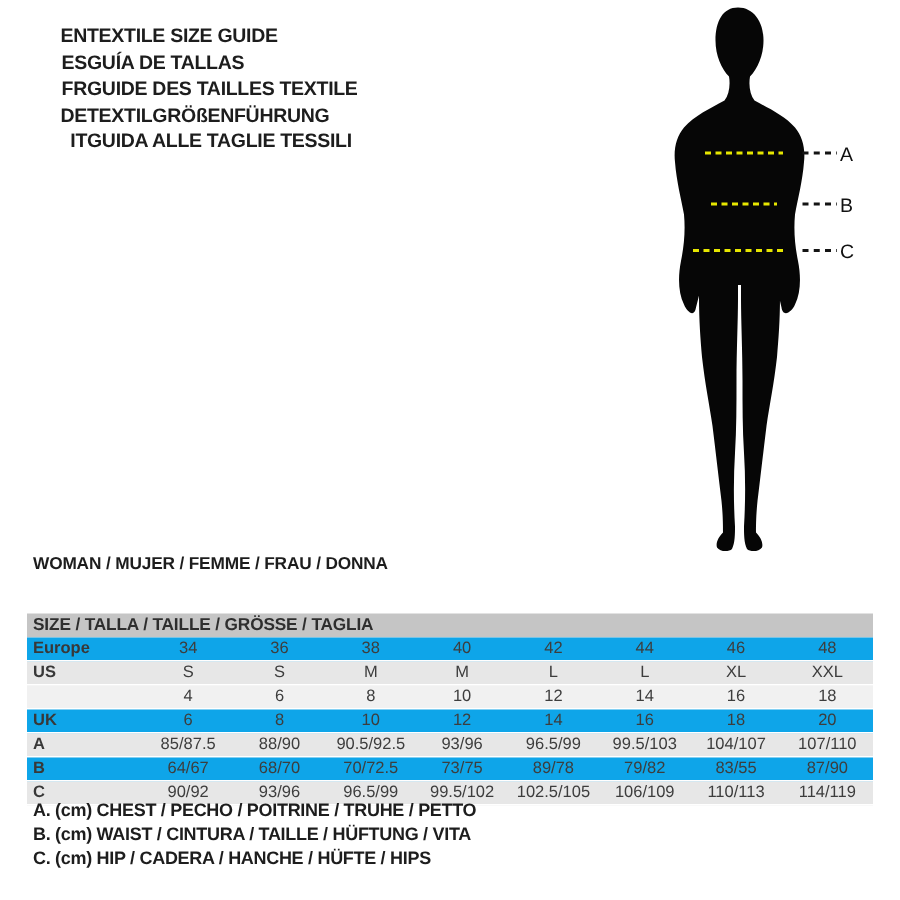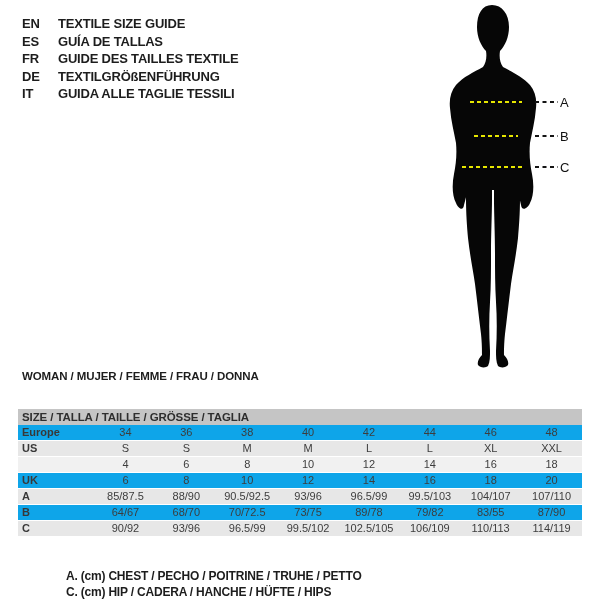--- a/index.html
+++ b/index.html
@@ -2,21 +2,21 @@
 <html><head>
 <meta charset="utf-8">
 <style>
   html,body{margin:0;padding:0;background:#fff;}
   #canvas{
     position:relative;width:600px;height:600px;background:#ffffff;overflow:hidden;
     font-family:"Liberation Sans","DejaVu Sans",sans-serif;color:#1d1d1d;
   }
   
   #lang-list{position:absolute;left:22px;top:15px;}
-  .lang-row{display:flex;height:17.5px;align-items:center;}
+  .lang-row{display:flex;height:17.5px;align-items:center;text-align:right;}
   .lang-code{width:36px;font-size:13px;font-weight:700;letter-spacing:-0.2px;}
   .lang-text{font-size:13px;font-weight:700;letter-spacing:-0.2px;white-space:nowrap;}
   
   #figure-wrap{position:absolute;left:418px;top:4px;width:150px;height:368px;}
   .measure-label{position:absolute;left:560px;width:20px;font-size:13px;font-weight:400;color:#111;}
   
   #woman-title{position:absolute;left:22px;top:370px;font-size:11.5px;font-weight:700;letter-spacing:-0.1px;}
   
   #size-table{position:absolute;left:18px;top:393px;width:564px;margin-top:16px;}
   #table-header{
@@ -24,21 +24,21 @@
     font-size:11.5px;font-weight:700;padding-left:4px;letter-spacing:-0.1px;
   }
   .t-row{display:grid;grid-template-columns:77px repeat(8,1fr);height:15px;line-height:15px;
          border-bottom:0.5px solid #fff;font-size:11px;color:#3d3d3d;}
   .t-row.white{background:#0ea5e9;}
   .t-row.gray{background:#e7e7e7;}
   .t-row.lightgray{background:#f1f1f1;}
   .t-label{padding-left:4px;text-align:left;font-weight:700;color:#383838;}
   .t-cell{text-align:center;font-weight:400;}
   
-  #legend{position:absolute;left:22px;top:568px;margin-left:44px;}
+  #legend{position:absolute;left:22px;top:532px;}
   .legend-line{font-size:12px;font-weight:700;height:16px;line-height:16px;letter-spacing:-0.2px;white-space:nowrap;}
 </style>
 </head>
 <body>
 
 <div id="canvas">
 
   <div id="lang-list">
       <div class="lang-row">
         <span class="lang-code">EN</span>
@@ -201,16 +201,17 @@
           <div class="t-cell">102.5/105</div>
           <div class="t-cell">106/109</div>
           <div class="t-cell">110/113</div>
           <div class="t-cell">114/119</div>
         </div>
       </div>
   </div>
 
   <div id="legend">
       <div class="legend-line">A. (cm) CHEST / PECHO / POITRINE / TRUHE / PETTO</div>
+      <div class="legend-line">B. (cm) WAIST / CINTURA / TAILLE / HÜFTUNG / VITA</div>
       <div class="legend-line">C. (cm) HIP / CADERA / HANCHE / HÜFTE / HIPS</div>
     </div>
 
 </div>
 
 </body></html>

